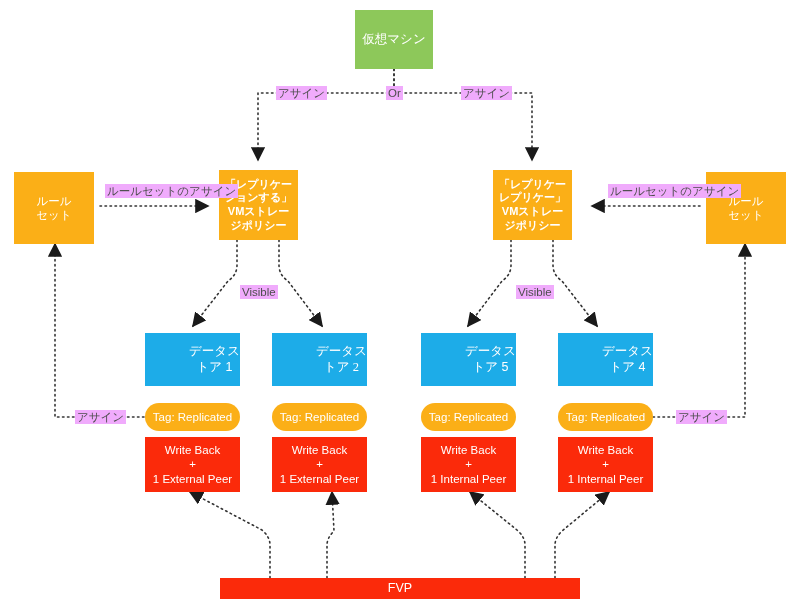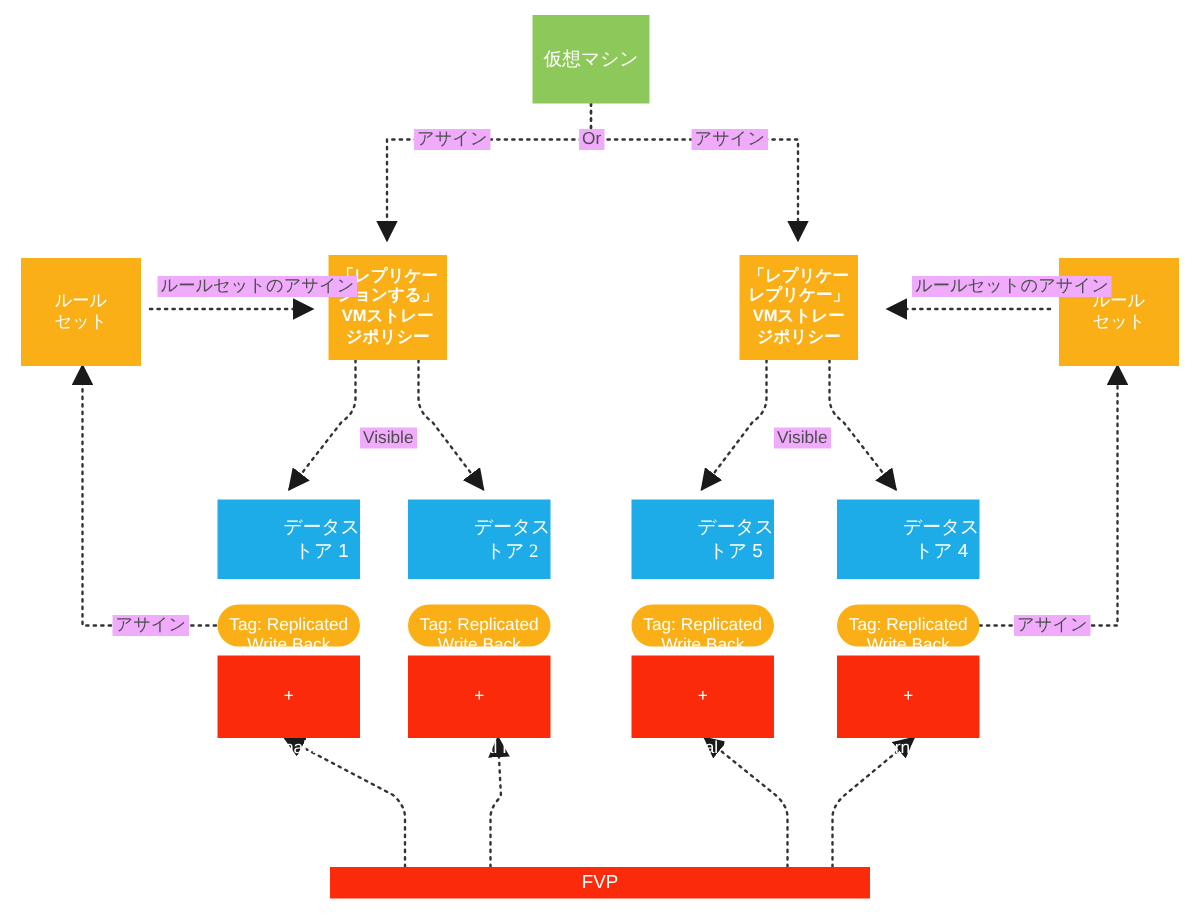--- a/index.html
+++ b/index.html
@@ -58,21 +58,20 @@
     padding-left: 44px;
   }
   .tag-box {
     background: #FBAF17;
     font-size: 11.5px;
     border-radius: 14px;
   }
   .wb-box {
     background: #FB2A0A;
     font-size: 11.5px;
-    gap: 20px;
   }
   .wb-box .wline { display: block; }
   .fvp-box {
     background: #FB2A0A;
     font-size: 12.5px;
   }
   .edge-label {
     position: absolute;
     font-size: 11.5px;
     color: #4d4d4d;

